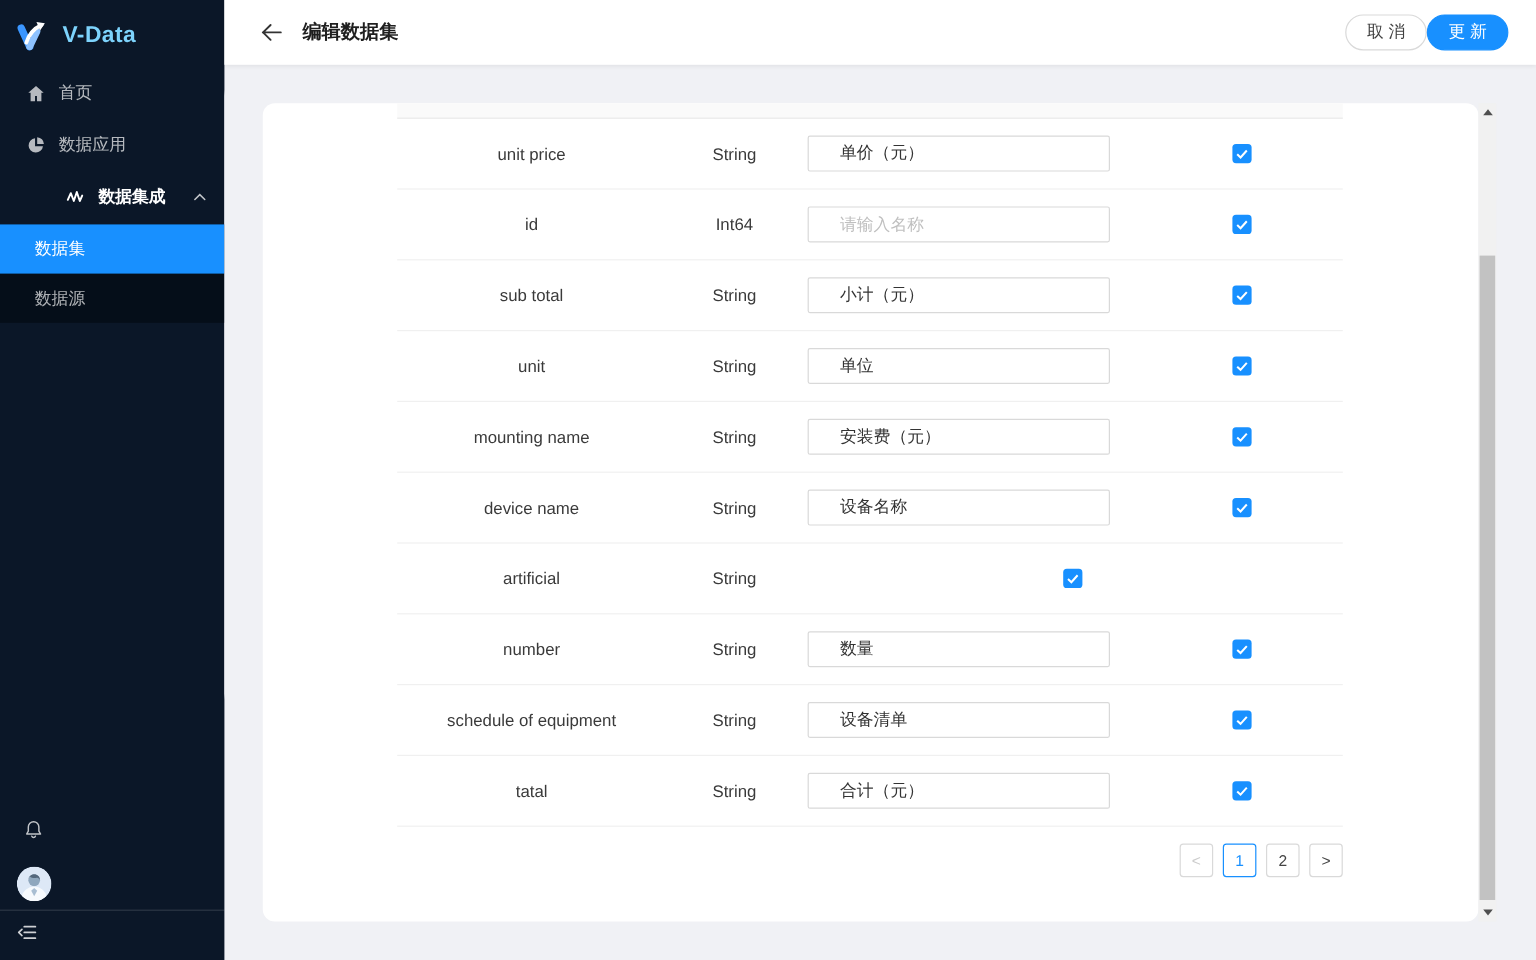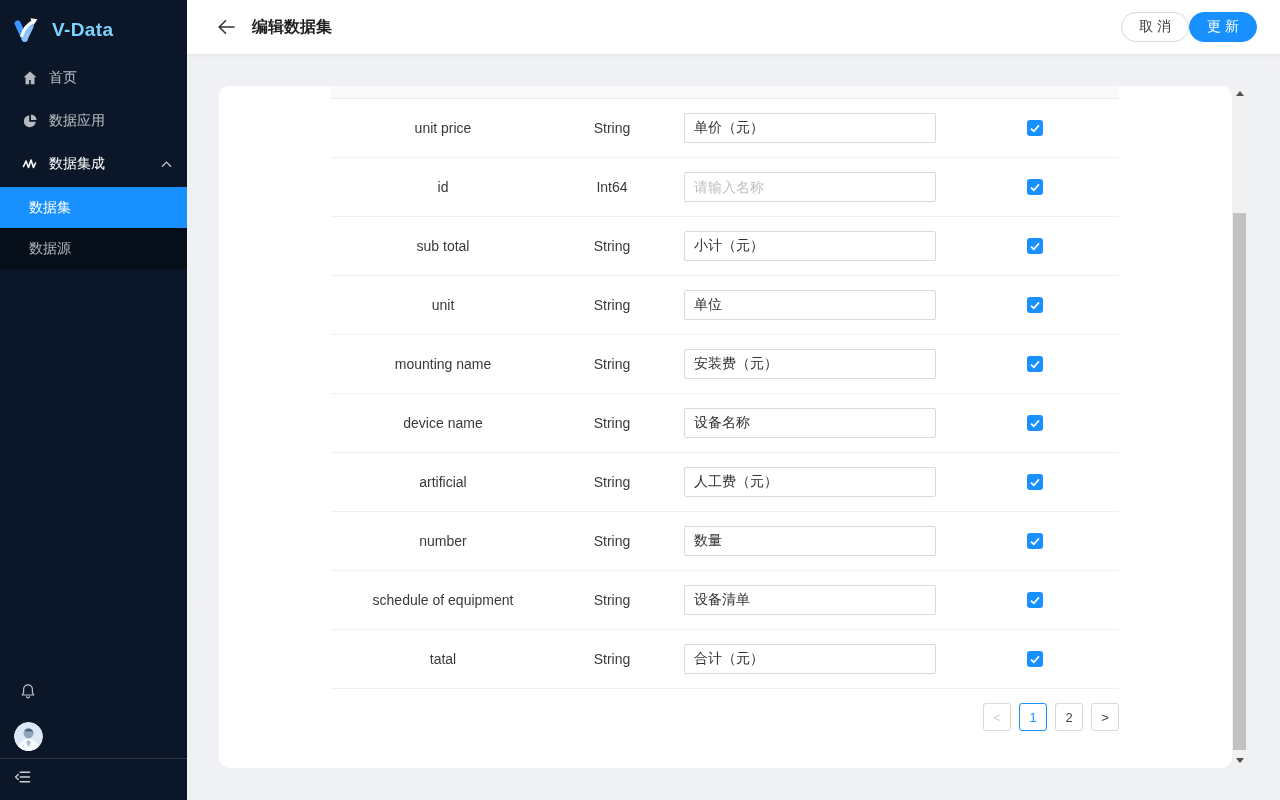--- a/index.html
+++ b/index.html
@@ -9,21 +9,21 @@
     font-family:"Liberation Sans", sans-serif;
     display:flex; background:#f0f1f5;
   }
 
   
   .sidebar { width:187px; height:800px; background:#0b1728; position:relative; flex-shrink:0; color:rgba(255,255,255,.7); }
   .logo { display:flex; align-items:center; gap:9px; padding:13px 0 11px 13px; height:58px; }
   .logo-text { color:#7dd3fc; font-weight:700; font-size:19px; letter-spacing:.4px; }
   .menu-item { height:40px; display:flex; align-items:center; padding-left:22px; font-size:14px; margin-bottom:3px; cursor:pointer; }
   .menu-item .mi-icon { width:16px; height:16px; margin-right:11px; display:flex; align-items:center; justify-content:center; }
-  .menu-item.parent { color:#fff; font-weight:400; }
+  .menu-item.parent { color:#fff; font-weight:700;margin-left:33px; }
   .chev { margin-left:auto; margin-right:15px; display:flex; color:rgba(255,255,255,.75); }
   .submenu { background:#050e19; }
   .submenu-item { height:41px; display:flex; align-items:center; padding-left:29px; font-size:14px; color:rgba(255,255,255,.68); cursor:pointer; }
   .submenu-item.active { background:#1890ff; color:#fff; }
   .sb-bell { position:absolute; left:20px; top:683px; color:rgba(255,255,255,.75); cursor:pointer; }
   .sb-avatar { position:absolute; left:14px; top:722px; width:29px; height:29px; border-radius:50%; overflow:hidden; cursor:pointer; }
   .sb-divider { position:absolute; left:0; top:758px; width:187px; height:1px; background:rgba(255,255,255,.14); }
   .sb-fold { position:absolute; left:14px; top:769px; color:rgba(255,255,255,.8); cursor:pointer; }
 
   
@@ -38,21 +38,21 @@
 
   .content { flex:1; position:relative; background:#f0f1f5;border-radius:26px; }
   .card { position:absolute; left:32px; top:32px; width:1013px; height:682px; background:#fff; border-radius:10px; }
 
   .table { margin:0 113px 0 112px; }
   .thead-strip { height:13px; background:#fafafa; border-bottom:1px solid #e9e9e9; }
   .trow { height:59px; display:flex; align-items:center; border-bottom:1px solid #f0f0f0; font-size:14px; color:#3a3a3a; }
   .c-name { width:224px; text-align:center; }
   .c-type { width:114px; text-align:center; }
   .c-field { width:282px; }
-  .c-field input { margin-left:15px; width:252px; height:30px; border:1px solid #d9d9d9; border-radius:2px; padding:0 9px; font-size:14px; color:#333; font-family:inherit; outline:none; background:#fff; }
+  .c-field input { margin-left:4px; width:252px; height:30px; border:1px solid #d9d9d9; border-radius:2px; padding:0 26px; font-size:14px; color:#333; font-family:inherit; outline:none; background:#fff; }
   .c-field input::placeholder { color:#bfbfbf; }
   .c-check { flex:1; display:flex; justify-content:center; }
   .checkbox { width:16px; height:16px; background:#1890ff; border-radius:3px; display:flex; align-items:center; justify-content:center; cursor:pointer; }
 
   .pager { display:flex; justify-content:flex-end; gap:8px; margin:14px 113px 0 0; }
   .pg { width:28px; height:28px; border:1px solid #d9d9d9; border-radius:3px; background:#fff; display:flex; align-items:center; justify-content:center; font-size:13px; color:#444; cursor:pointer; }
   .pg.disabled { color:#ccc; cursor:default; }
   .pg.active { border-color:#1890ff; color:#1890ff; }
 
   
@@ -242,21 +242,20 @@
                 <svg width="10" height="9" viewBox="0 0 10 9">
                   <polyline points="1,4.6 3.8,7.2 9,1.4" fill="none" stroke="#fff" stroke-width="1.7"></polyline>
                 </svg>
               </span>
             </div>
         </div>
 
         <div class="trow">
           <div class="c-name">artificial</div>
           <div class="c-type">String</div>
-          <div class="c-field"><input type="text" value="人工费（元）" style=""></div>
           <div class="c-check">
               <span class="checkbox">
                 <svg width="10" height="9" viewBox="0 0 10 9">
                   <polyline points="1,4.6 3.8,7.2 9,1.4" fill="none" stroke="#fff" stroke-width="1.7"></polyline>
                 </svg>
               </span>
             </div>
         </div>
 
         <div class="trow">

